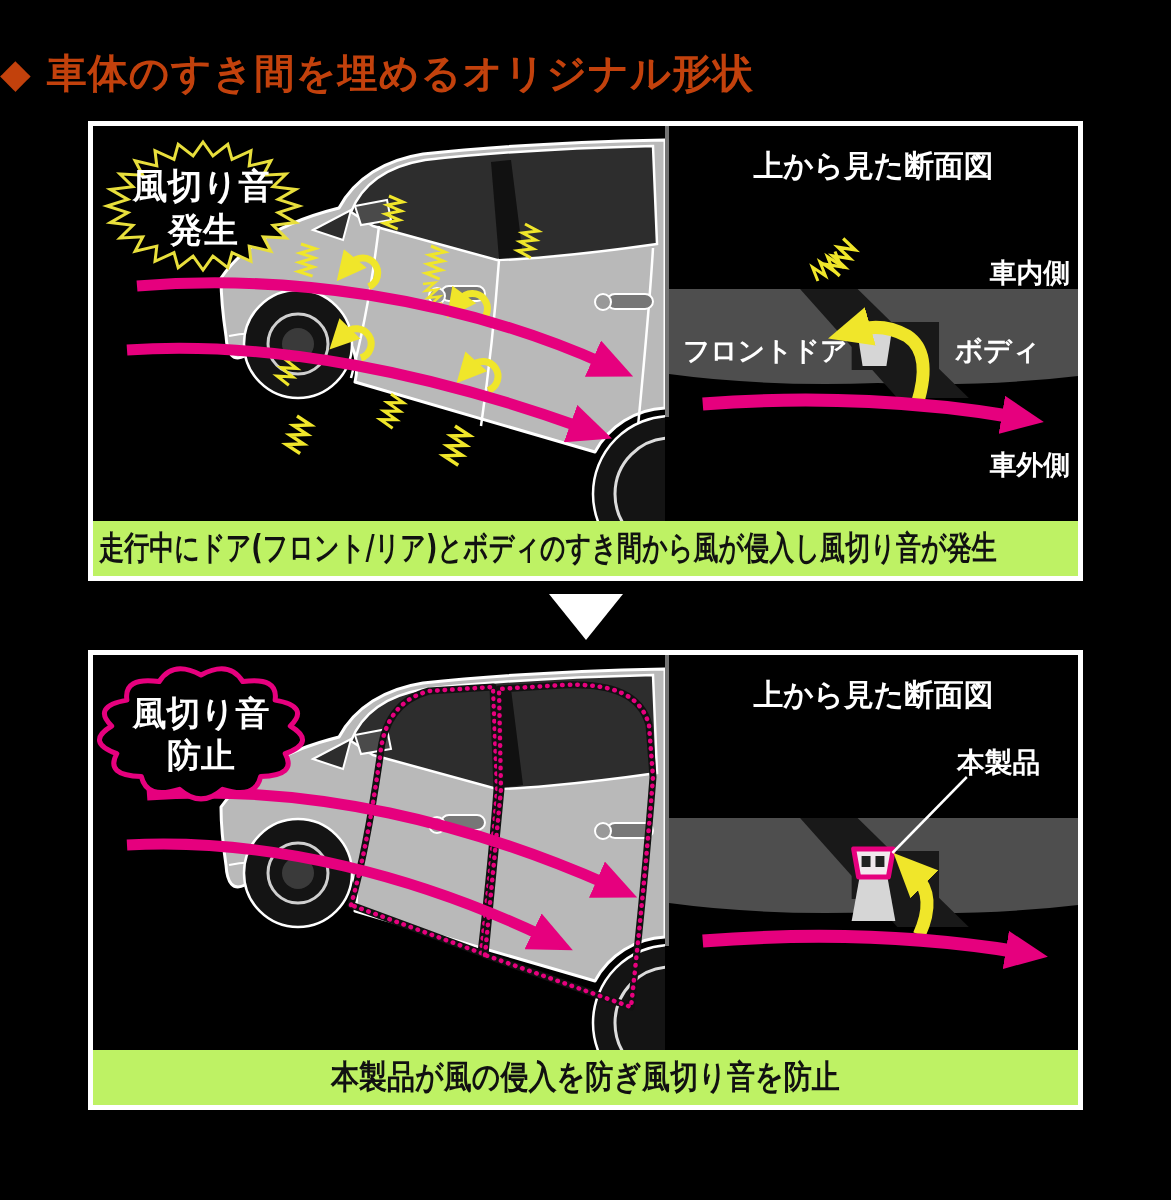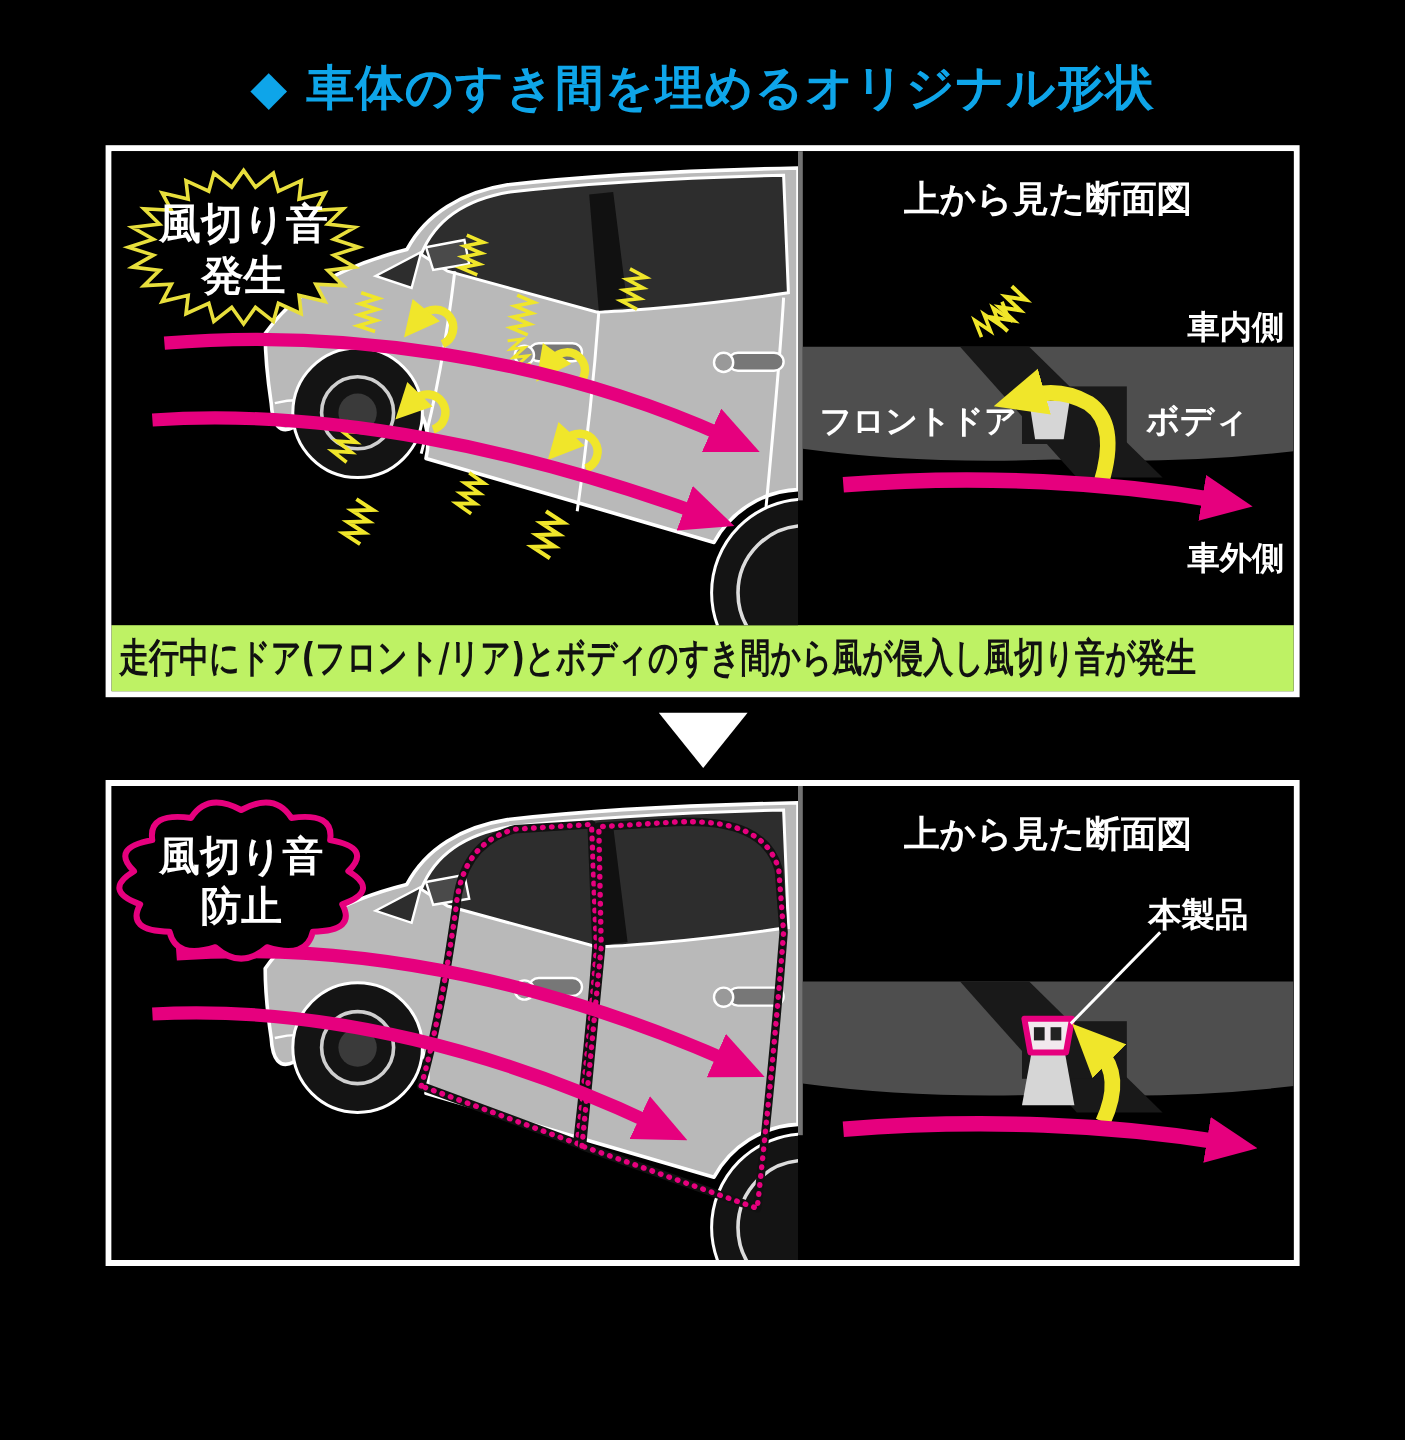--- a/index.html
+++ b/index.html
@@ -2,21 +2,21 @@
 <html><head>
 <meta charset="utf-8">
 <style>
   html,body{margin:0;padding:0;}
   body{
     width:1171px;height:1200px;background:#000;
     font-family:"DejaVu Sans","Liberation Sans",sans-serif;
     overflow:hidden;
   }
   .page-title{
-    margin:46px auto 20px;text-align:center;color:#0ea5e9;
+    margin:46px auto 20px;text-align:left;color:#c2410c;
     font-size:40px;font-weight:bold;letter-spacing:1px;
   }
   .panel{
     width:995px;margin:0 auto;border:5px solid #fff;background:#000;
     box-sizing:border-box;
   }
   .canvas{display:flex;height:395px;background:#000;}
   .pane-left{width:572px;height:419px;position:relative;}
   .pane-right{flex:1;height:291px;border-left:4px solid #737373;position:relative;}
   .pane-left svg,.pane-right svg{display:block;}
@@ -183,13 +183,16 @@
           <rect x="194" y="201" width="9" height="11" fill="#222"></rect>
           <rect x="208" y="201" width="9" height="11" fill="#222"></rect>
         </g>
         <line x1="300" y1="122" x2="225" y2="198" stroke="#fff" stroke-width="2.5"></line>
         <text x="290" y="117" text-anchor="start" font-size="28">本製品</text>
         <path d="M 252 280 C 264 254 262 234 248 220" fill="none" stroke="#f0e62a" stroke-width="13" marker-end="url(#ym2)"></path>
         <path d="M 34 286 C 150 277 260 282 352 297" fill="none" stroke="#e6007e" stroke-width="13" marker-end="url(#pm2)"></path>
       </svg>
     </div>
   </div>
+  <div class="caption center">
+    <span class="cap-inner">本製品が風の侵入を防ぎ風切り音を防止</span>
+  </div>
 </div>
 
 </body></html>

